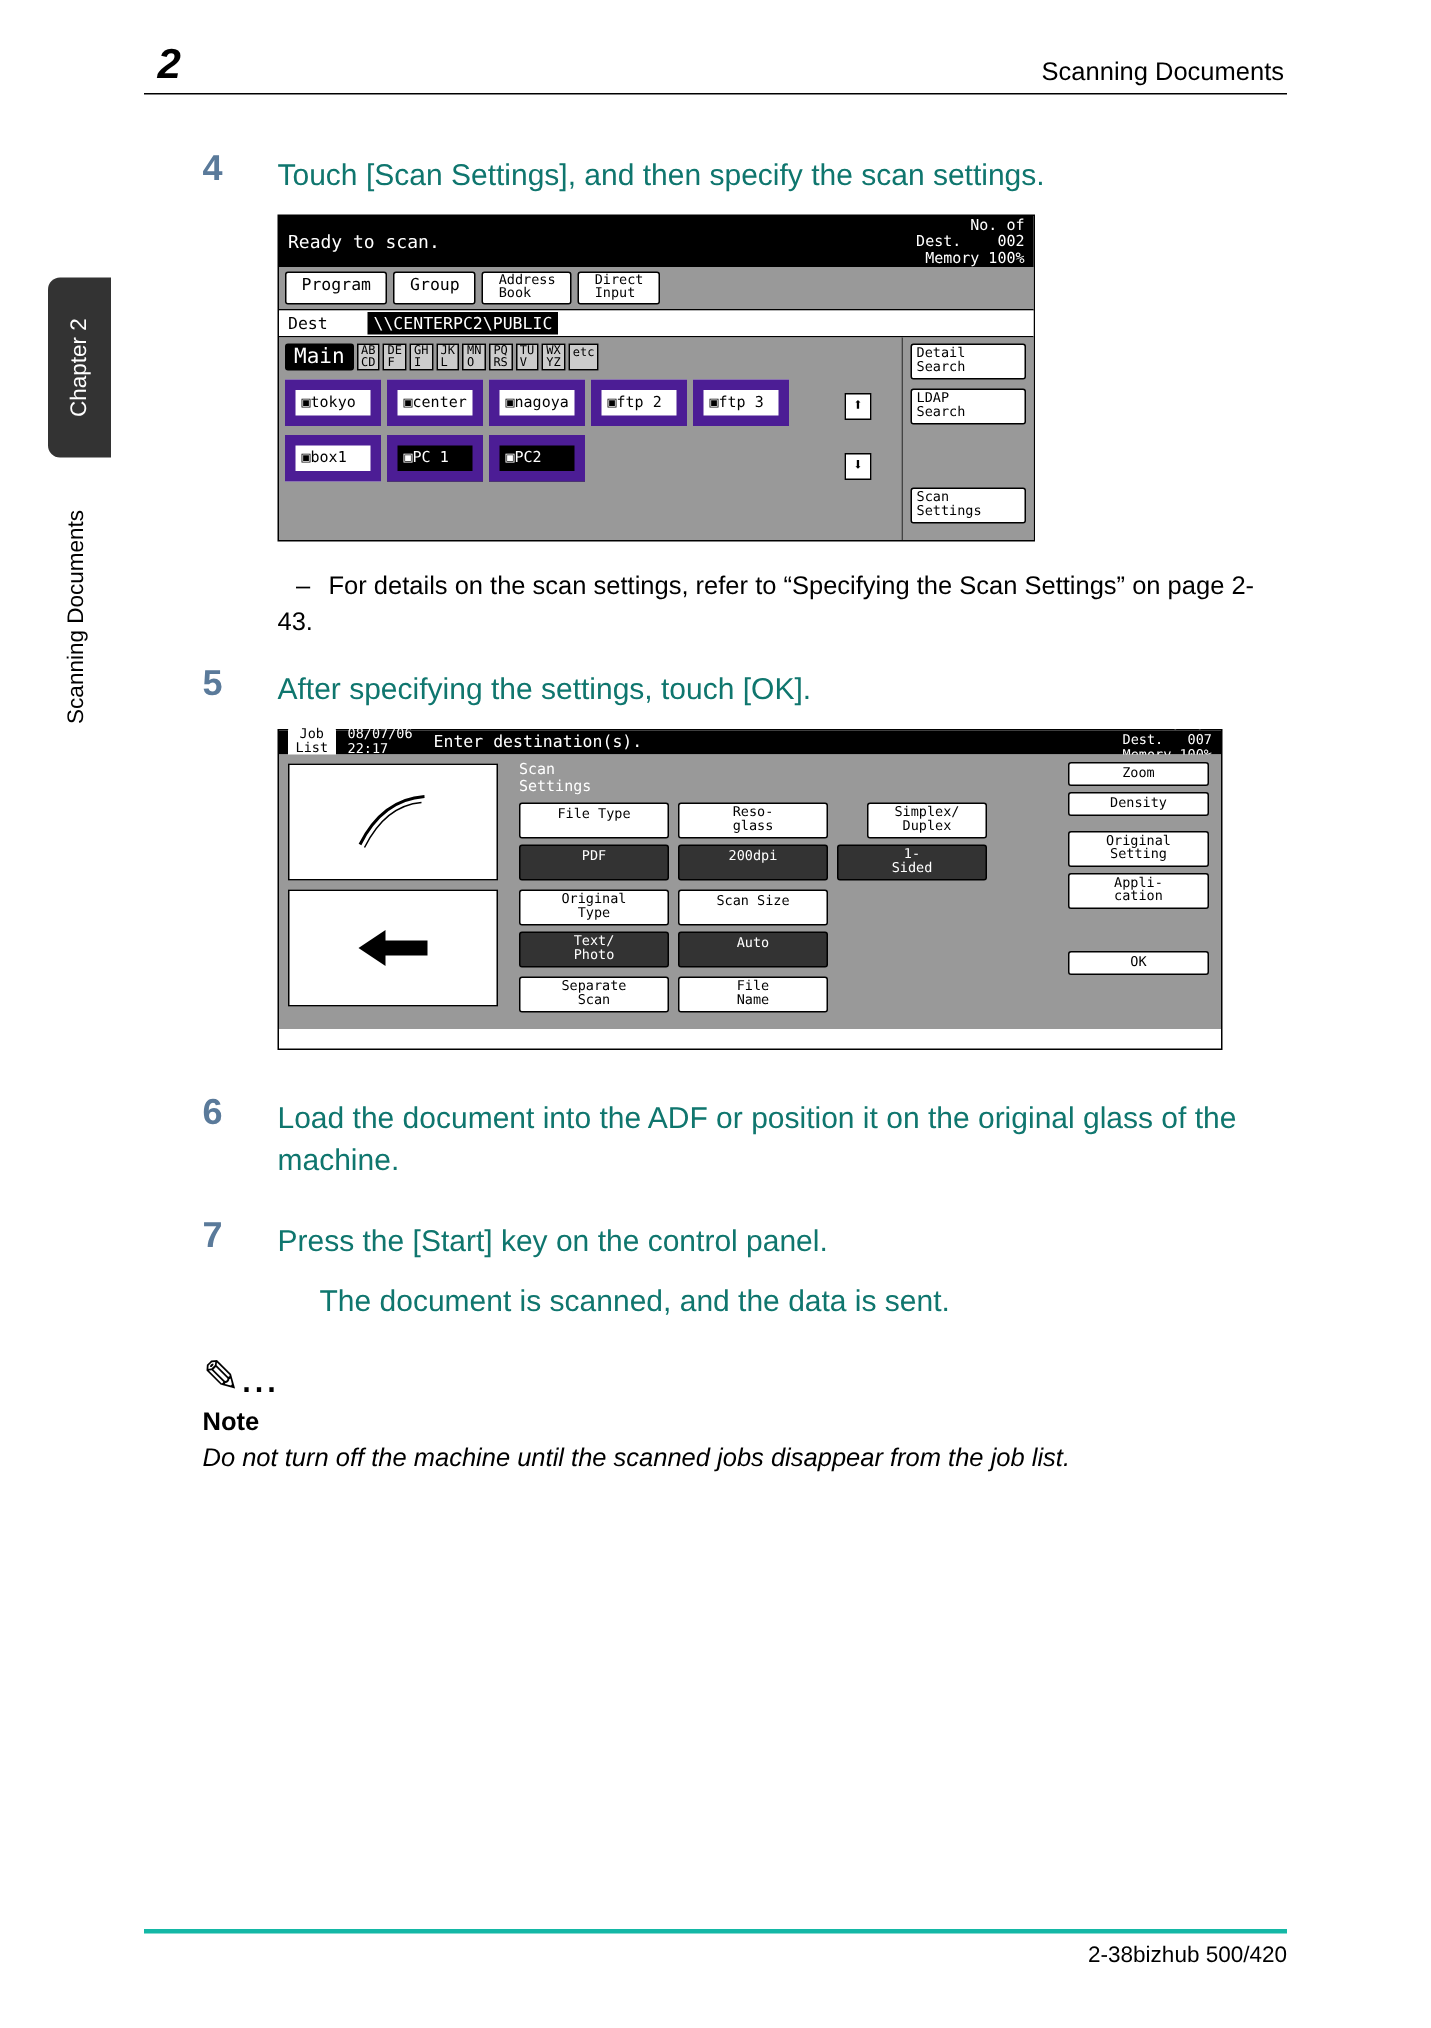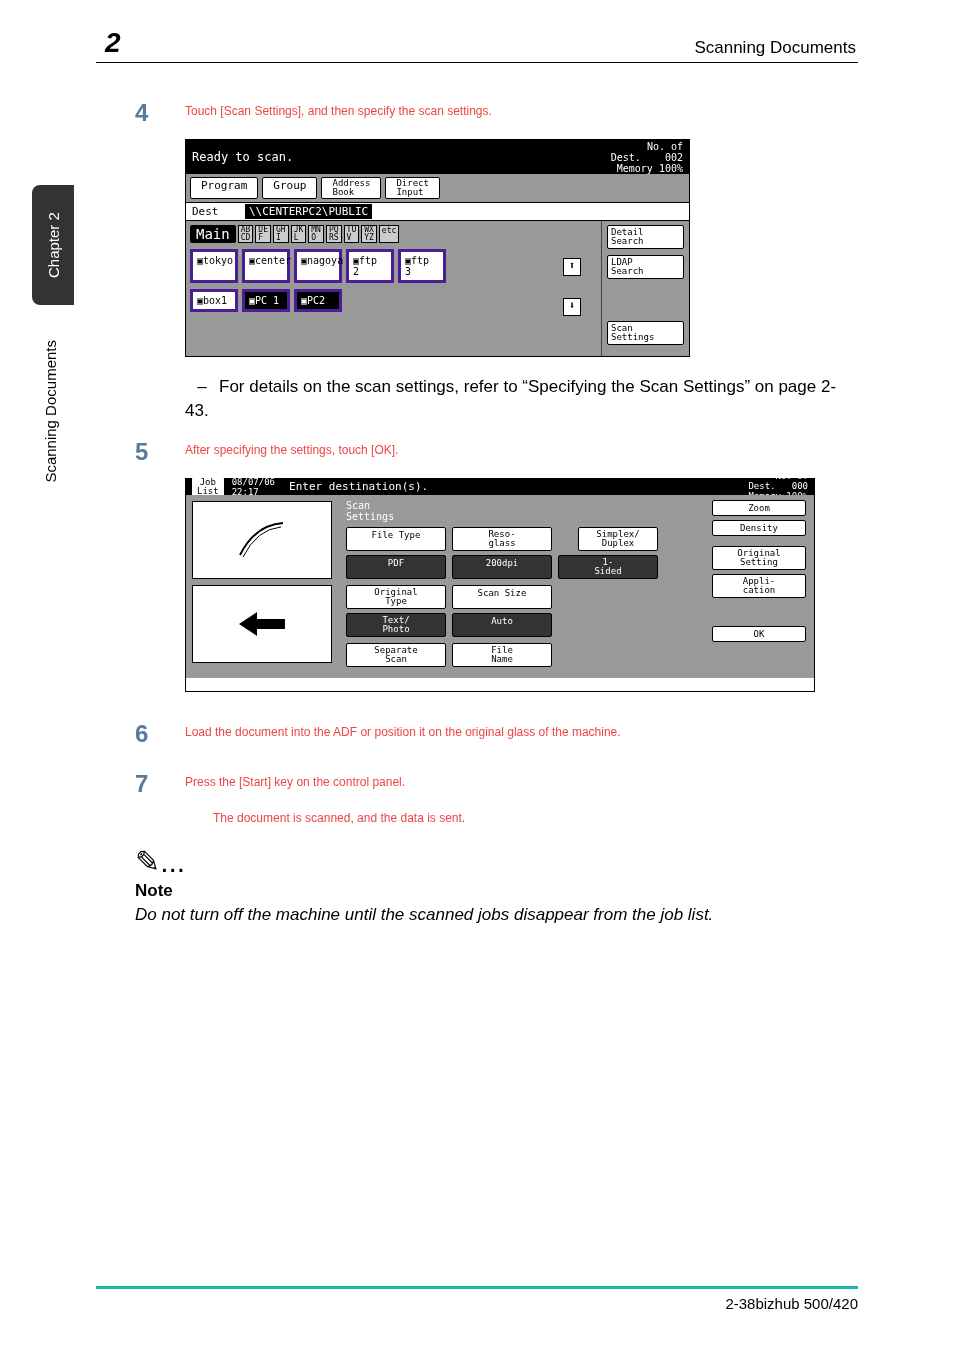--- a/index.html
+++ b/index.html
@@ -71,22 +71,22 @@
       margin-bottom: 8px;
     }
     .step-num {
       font-size: 24px;
       font-weight: bold;
       color: #5a7a9a;
       width: 50px;
       flex-shrink: 0;
     }
     .step-text {
-      font-size: 12px;
-      color: #ef4444;
+      font-size: 20px;
+      color: #0f766e;
       padding-top: 4px;
       line-height: 1.4;
     }
     .sub-text {
       margin-left: 50px;
       font-size: 17px;
       line-height: 1.4;
       margin-bottom: 15px;
     }
     .sub-text .dash {
@@ -167,24 +167,24 @@
       font-size: 8px;
       padding: 0 2px;
     }
     .s1-destrow {
       display: flex;
       gap: 4px;
       margin-top: 6px;
     }
     .s1-destbtn {
       background: #fff;
-      border: 3px solid #4c1d95;
+      border: 7px solid #4c1d95;
       font-size: 10px;
       padding: 3px 4px;
-      width: 48px;
+      width: 64px;
     }
     .s1-side {
       width: 88px;
       background: #999;
       padding: 4px 5px;
       border-left: 1px solid #444;
     }
     .s1-sidebtn {
       background: #fff;
       border: 1px solid #000;
@@ -417,21 +417,21 @@
   <div class="screen2">
     <div class="s2-header">
       <span class="s2-joblist" style="white-space:pre;">Job
 List</span>
       <span style="margin-left:8px; font-size:9px; white-space:pre;">08/07/06
 22:17</span>
       <span style="margin-left:14px; flex:1;">Enter destination(s).</span>
       <span style="text-align:right; font-size:9px; line-height:1.1;">
         <span style="white-space:pre;">No. of
 Dest.</span>
-        &nbsp;&nbsp;<span>000</span><br>
+        &nbsp;&nbsp;<span>007</span><br>
         <span>Memory 100%</span>
       </span>
     </div>
     <div class="s2-body">
       <div class="s2-preview">
         <div class="s2-previewbox">
           <svg width="54" height="50">
               <path d="M5 40 Q20 10 48 8" stroke="#000" stroke-width="2" fill="none"></path>
               <path d="M8 42 Q22 14 46 12" stroke="#000" stroke-width="1" fill="none"></path>
             </svg>

